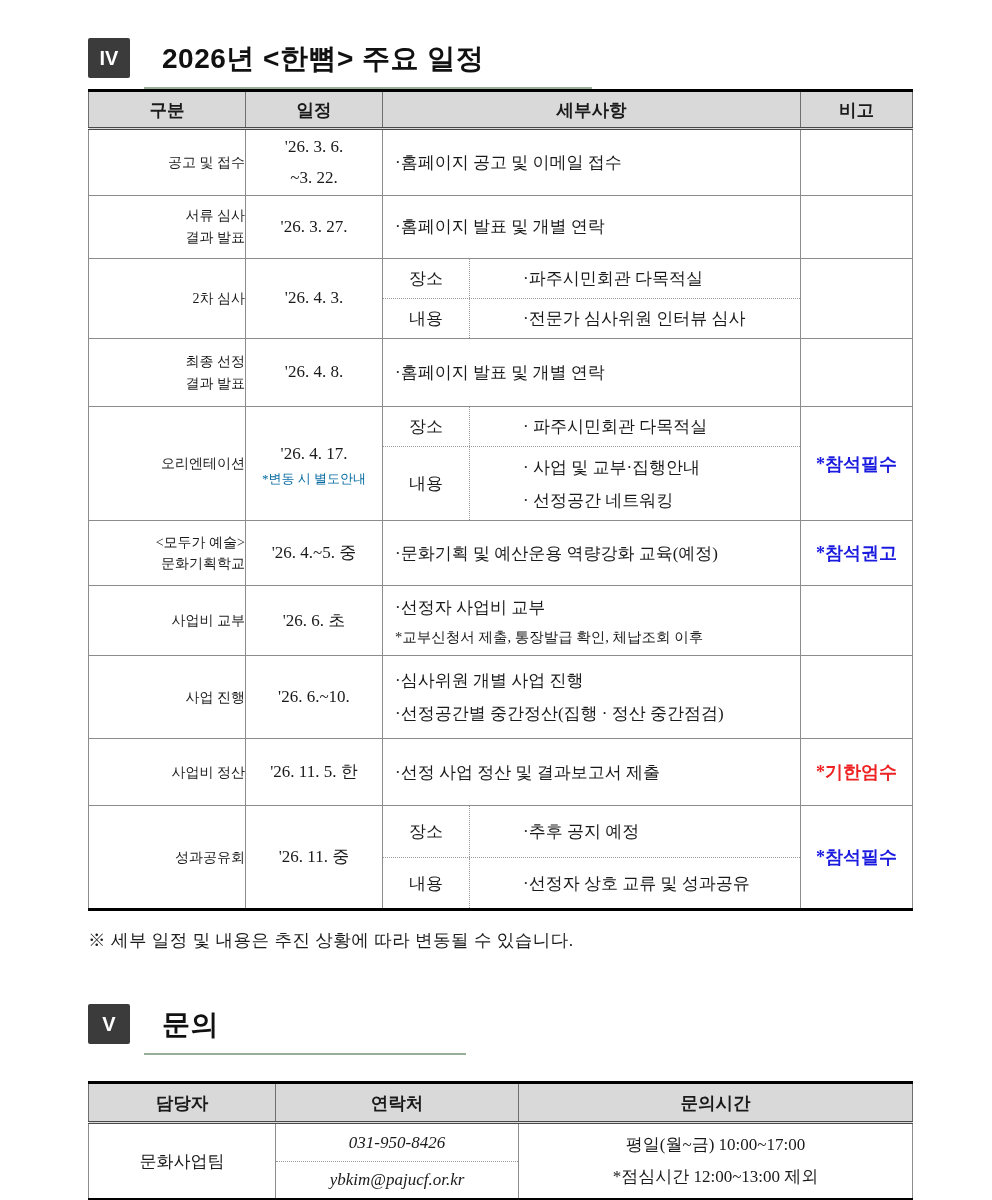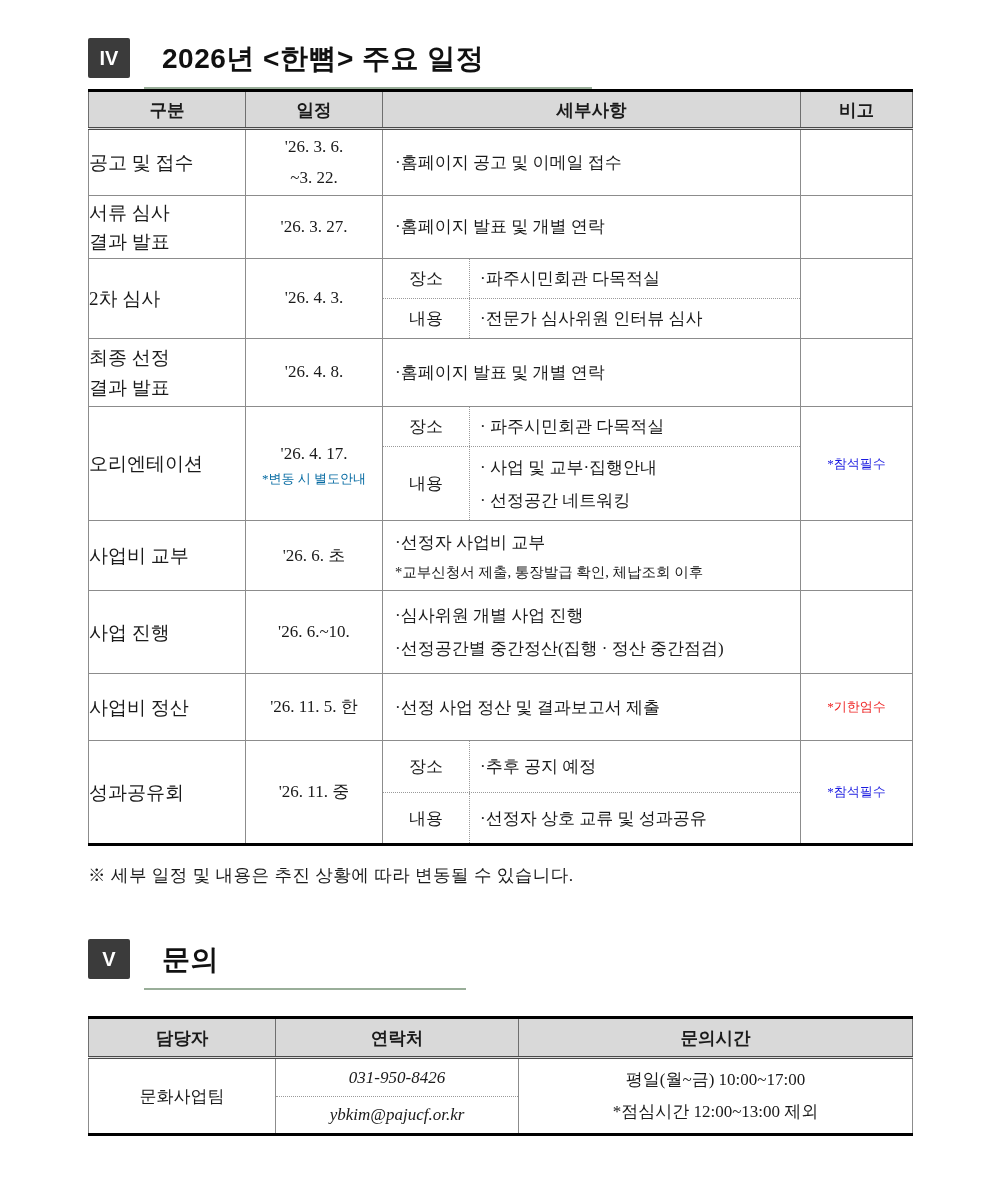--- a/index.html
+++ b/index.html
@@ -35,34 +35,34 @@
     font-size:17px;
   }
   .doc-table th {
     background:#d9d9d9; font-weight:bold; font-size:17.5px;
     border:1px solid #6f6f6f; border-bottom:3px double #4a4a4a;
     text-align:center; vertical-align:middle;
   }
   .doc-table td {
     border:1px solid #8c8c8c; vertical-align:middle;
   }
-  td.cat { text-align:left; line-height:1.55; font-size:19px; }
+  td.cat { text-align:right; line-height:1.55; font-size:14px; }
   td.date { text-align:center; line-height:1.8; }
   td.date .date-note { font-size:13px; line-height:1.5; color:#0369a1; }
   td.det { padding:4px 8px 4px 12px; }
   td.det .bullet-line { line-height:1.95; }
   td.det .small-note { font-size:14.5px; line-height:1.8; }
-  td.note-cell { text-align:center; font-size:13px; font-weight:normal; }
+  td.note-cell { text-align:center; font-size:18px; font-weight:bold; }
   .note-blue { color:#1b1be0; }
   .note-red  { color:#ee2222; }
 
   
   td.subtd { padding:0; }
   .subwrap { display:flex; flex-direction:column; width:100%; height:100%; }
-  .subrow { display:flex; align-items:stretch; }
+  .subrow { display:flex; align-items:stretch;gap:43px; }
   .subrow + .subrow { border-top:1px dotted #9a9a9a; }
   .sublabel {
     flex:0 0 87px; display:flex; align-items:center; justify-content:center;
     border-right:1px dotted #9a9a9a; font-size:17px;
   }
   .subcontent {
     flex:1; display:flex; flex-direction:column; justify-content:center;
     padding:3px 6px 3px 10px;
   }
   .subcontent .bullet-line { line-height:1.9;font-family:Liberation Serif, serif; }
@@ -199,20 +199,33 @@
               <div class="subcontent">
                 <div class="bullet-line">· 사업 및 교부·집행안내</div>
                 <div class="bullet-line">· 선정공간 네트워킹</div>
               </div>
             </div>
           </div>
         </td>
         <td class="note-cell note-blue">*참석필수</td>
       </tr>
 
+      <tr style="height:65px">
+        <td class="cat">
+          <div>&lt;모두가 예술&gt;</div>
+          <div>문화기획학교</div>
+        </td>
+        <td class="date">
+            <div>'26. 4.~5. 중</div>
+          </td>
+        <td class="det">
+          <div class="bullet-line">·문화기획 및 예산운용 역량강화 교육(예정)</div>
+        </td>
+        <td class="note-cell note-blue">*참석권고</td>
+      </tr>
 
       <tr style="height:70px">
         <td class="cat">
             <div>사업비 교부</div>
           </td>
         <td class="date">
             <div>'26. 6. 초</div>
           </td>
         <td class="det">
           <div class="bullet-line">·선정자 사업비 교부</div>

